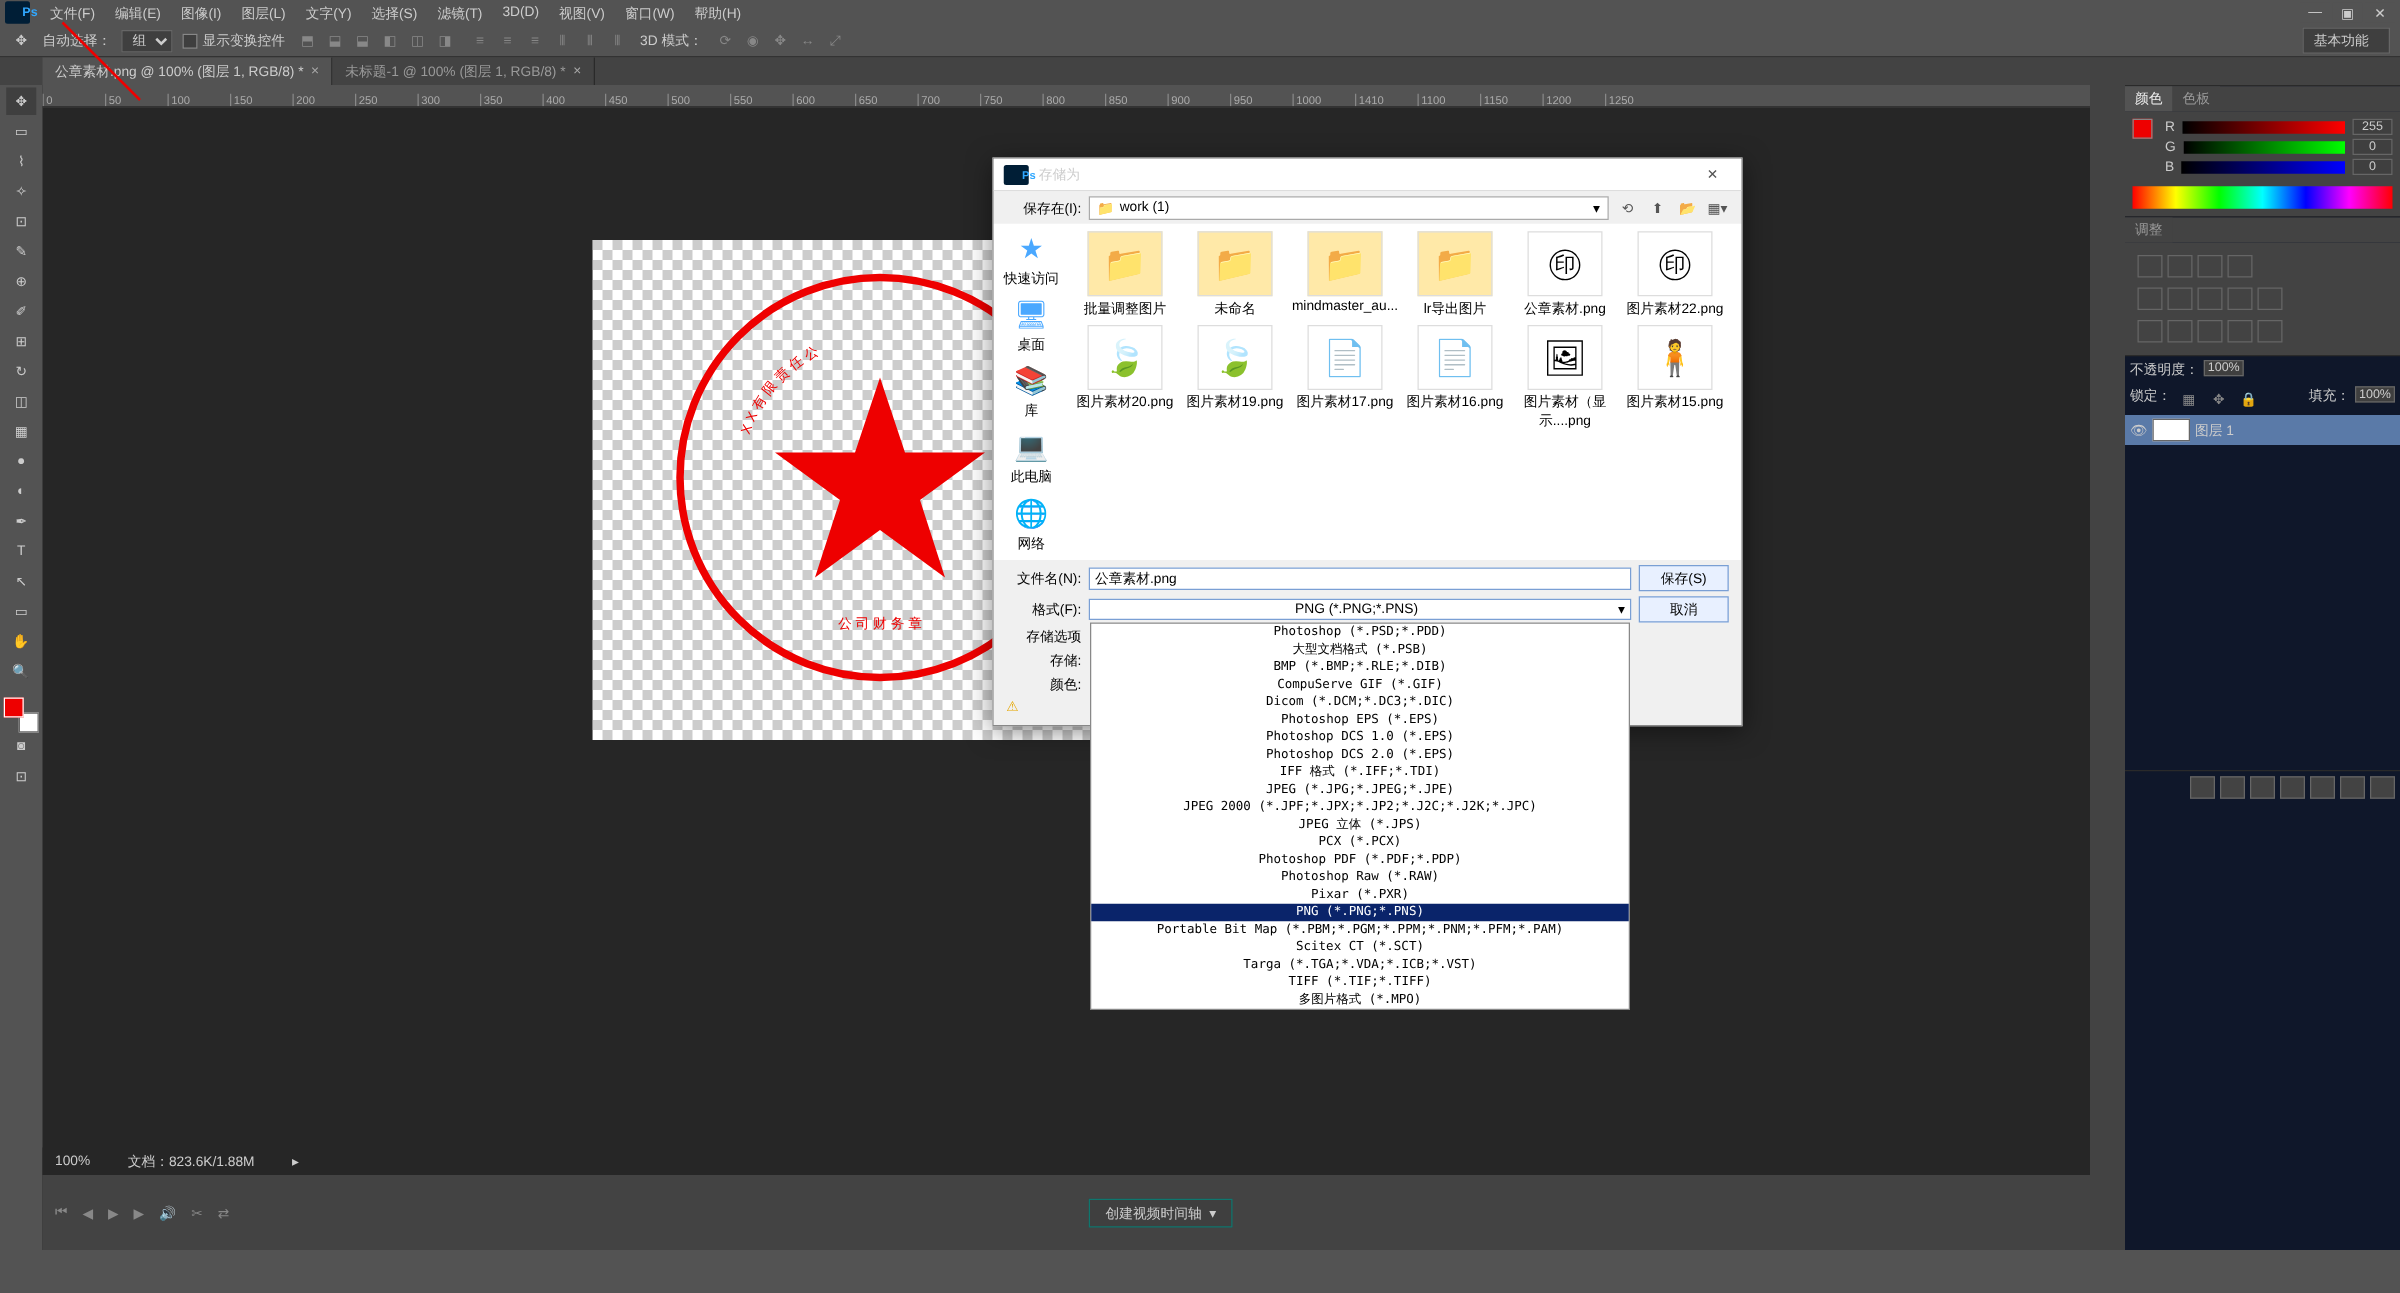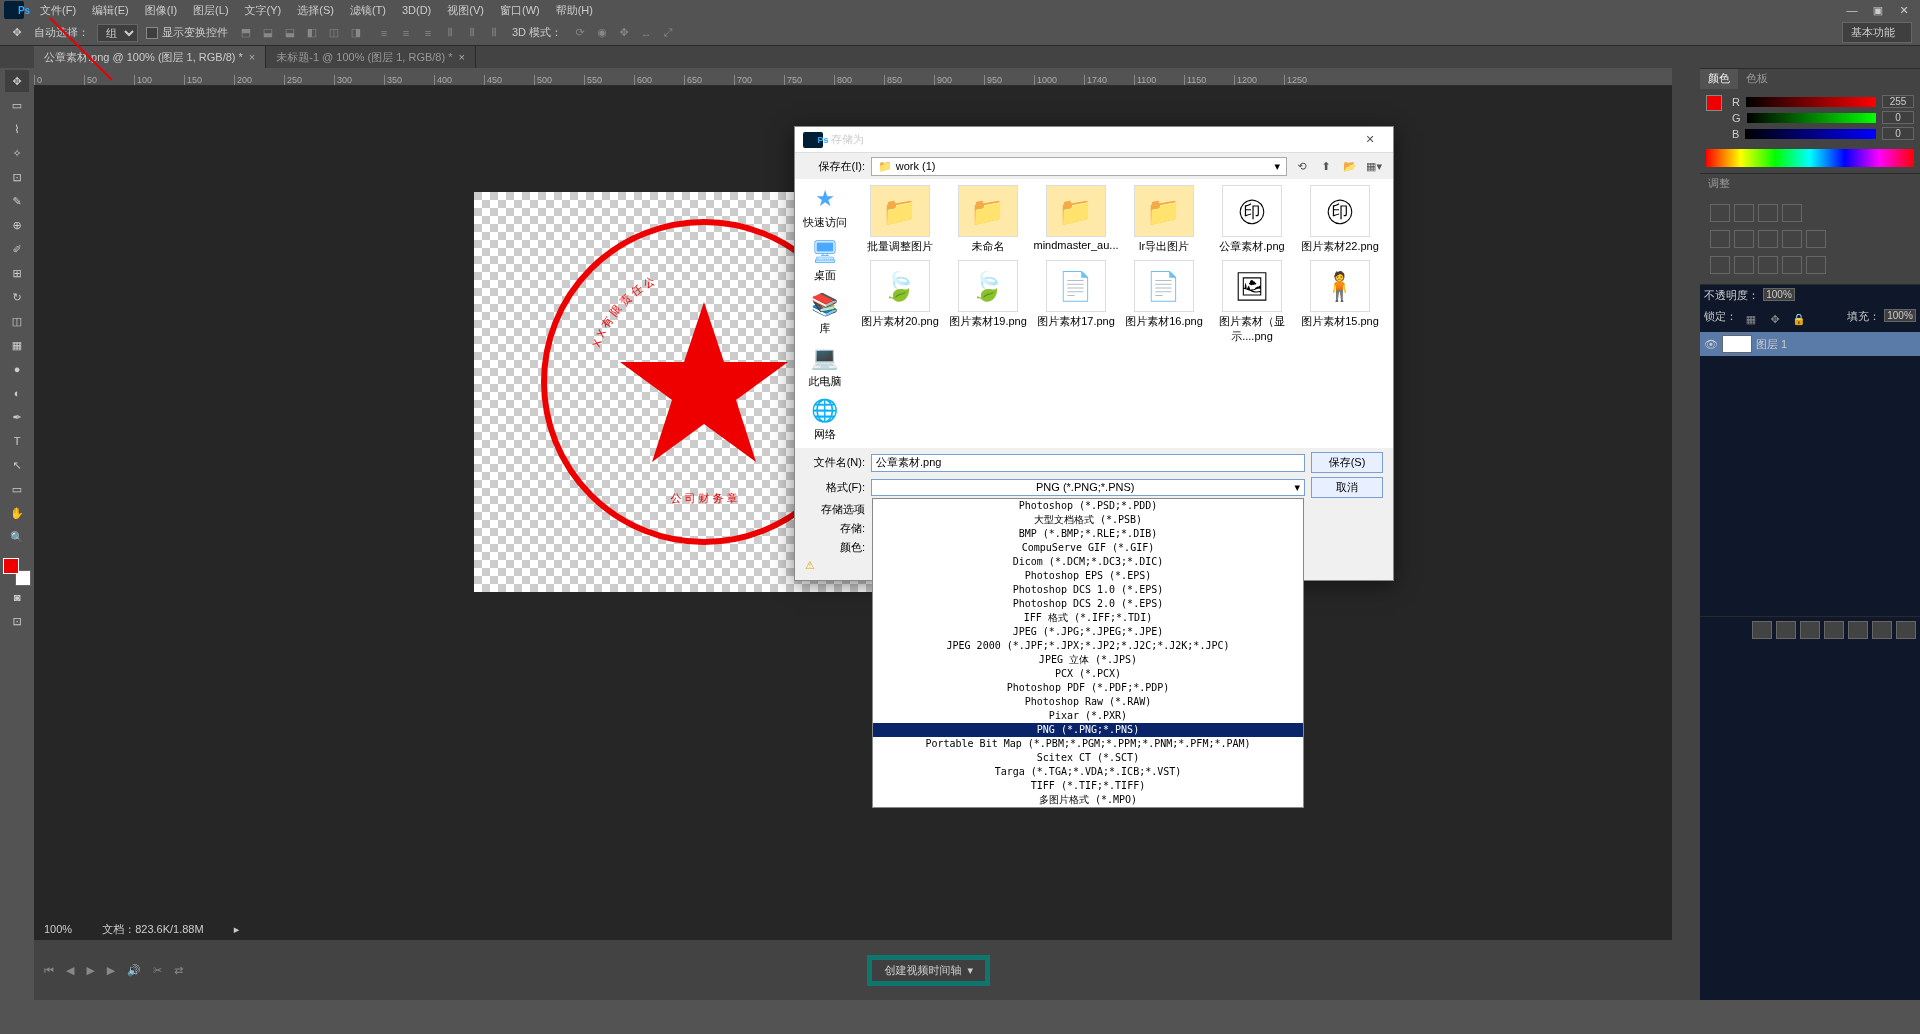--- a/index.html
+++ b/index.html
@@ -41,21 +41,21 @@
 .ruler-h { height: 18px; background: #535353; border-bottom: 1px solid #2a2a2a; display: flex; align-items: flex-end; overflow: hidden; position: relative; }
 .ruler-mark { position: absolute; bottom: 0; font-size: 9px; color: #aaa; border-left: 1px solid #888; padding-left: 2px; height: 10px; }
 .canvas-viewport { flex: 1; position: relative; overflow: hidden; }
 .artboard { position: absolute; left: 440px; top: 106px; width: 400px; height: 400px; background: repeating-conic-gradient(#fff 0 25%, #ccc 0 50%) 0 0/16px 16px; }
 .seal { position: absolute; left: 60px; top: 20px; width: 340px; height: 340px; }
 
 .status { height: 22px; padding: 0 10px; display: flex; align-items: center; gap: 30px; color: #ccc; background: #262626; }
 .timeline-header { height: 20px; background: #535353; border-top: 1px solid #2a2a2a; padding: 2px 8px; display: flex; align-items: center; }
 .timeline-body { height: 60px; background: #434343; display: flex; align-items: center; padding: 0 10px; gap: 12px; }
 .timeline-btn { color: #888; }
-.create-timeline { margin: 0 auto; background: #3f3f3f; border: 5px solid #0f766e; padding: 3px 12px; display: flex; align-items: center; gap: 6px; }
+.create-timeline { margin: 0 auto; background: #3f3f3f; border: 1px solid #0f766e; padding: 3px 12px; display: flex; align-items: center; gap: 6px; }
 
 
 .panels { width: 220px; background: #0f172a; display: flex; flex-direction: column; }
 .panel-collapsed-strip { width: 28px; background: #434343; }
 .panels-wrap { display: flex; }
 .panel { border-top: 1px solid #2a2a2a; }
 .panel-tabs { display: flex; background: #434343; height: 20px; }
 .panel-tab { padding: 2px 8px; background: #535353; color: #eee; }
 .panel-tab.inactive { background: #434343; color: #999; }
 .panel-body { padding: 6px; background: #434343; }
@@ -220,21 +220,21 @@
         <span class="ruler-mark" style="left: 550px;">550</span>
         <span class="ruler-mark" style="left: 600px;">600</span>
         <span class="ruler-mark" style="left: 650px;">650</span>
         <span class="ruler-mark" style="left: 700px;">700</span>
         <span class="ruler-mark" style="left: 750px;">750</span>
         <span class="ruler-mark" style="left: 800px;">800</span>
         <span class="ruler-mark" style="left: 850px;">850</span>
         <span class="ruler-mark" style="left: 900px;">900</span>
         <span class="ruler-mark" style="left: 950px;">950</span>
         <span class="ruler-mark" style="left: 1000px;">1000</span>
-        <span class="ruler-mark" style="left: 1050px;">1740</span>
+        <span class="ruler-mark" style="left: 1050px;">1410</span>
         <span class="ruler-mark" style="left: 1100px;">1100</span>
         <span class="ruler-mark" style="left: 1150px;">1150</span>
         <span class="ruler-mark" style="left: 1200px;">1200</span>
         <span class="ruler-mark" style="left: 1250px;">1250</span>
       </div>
     <div class="canvas-viewport">
       <div class="artboard">
         <svg class="seal" viewBox="0 0 340 340">
           <circle cx="170" cy="170" r="160" fill="none" stroke="#e00" stroke-width="6"></circle>
           <polygon points="170,90 190,150 254,150 202,188 222,250 170,212 118,250 138,188 86,150 150,150" fill="#e00"></polygon>

